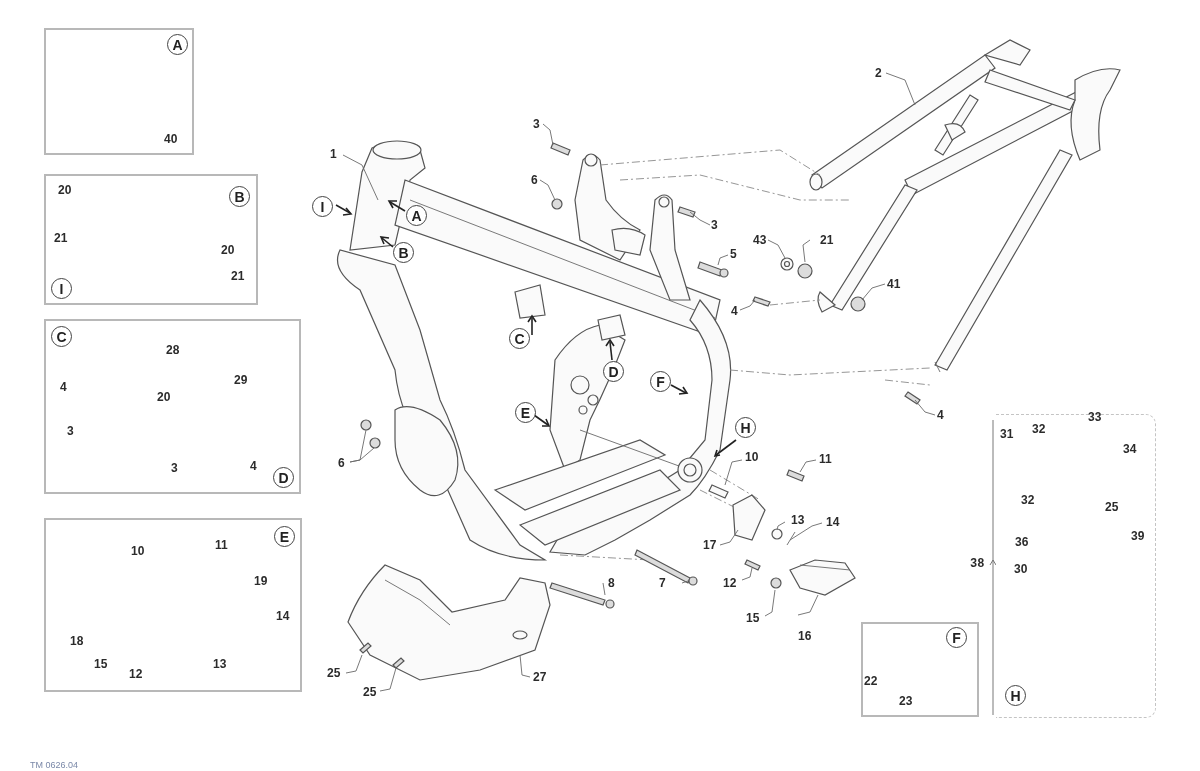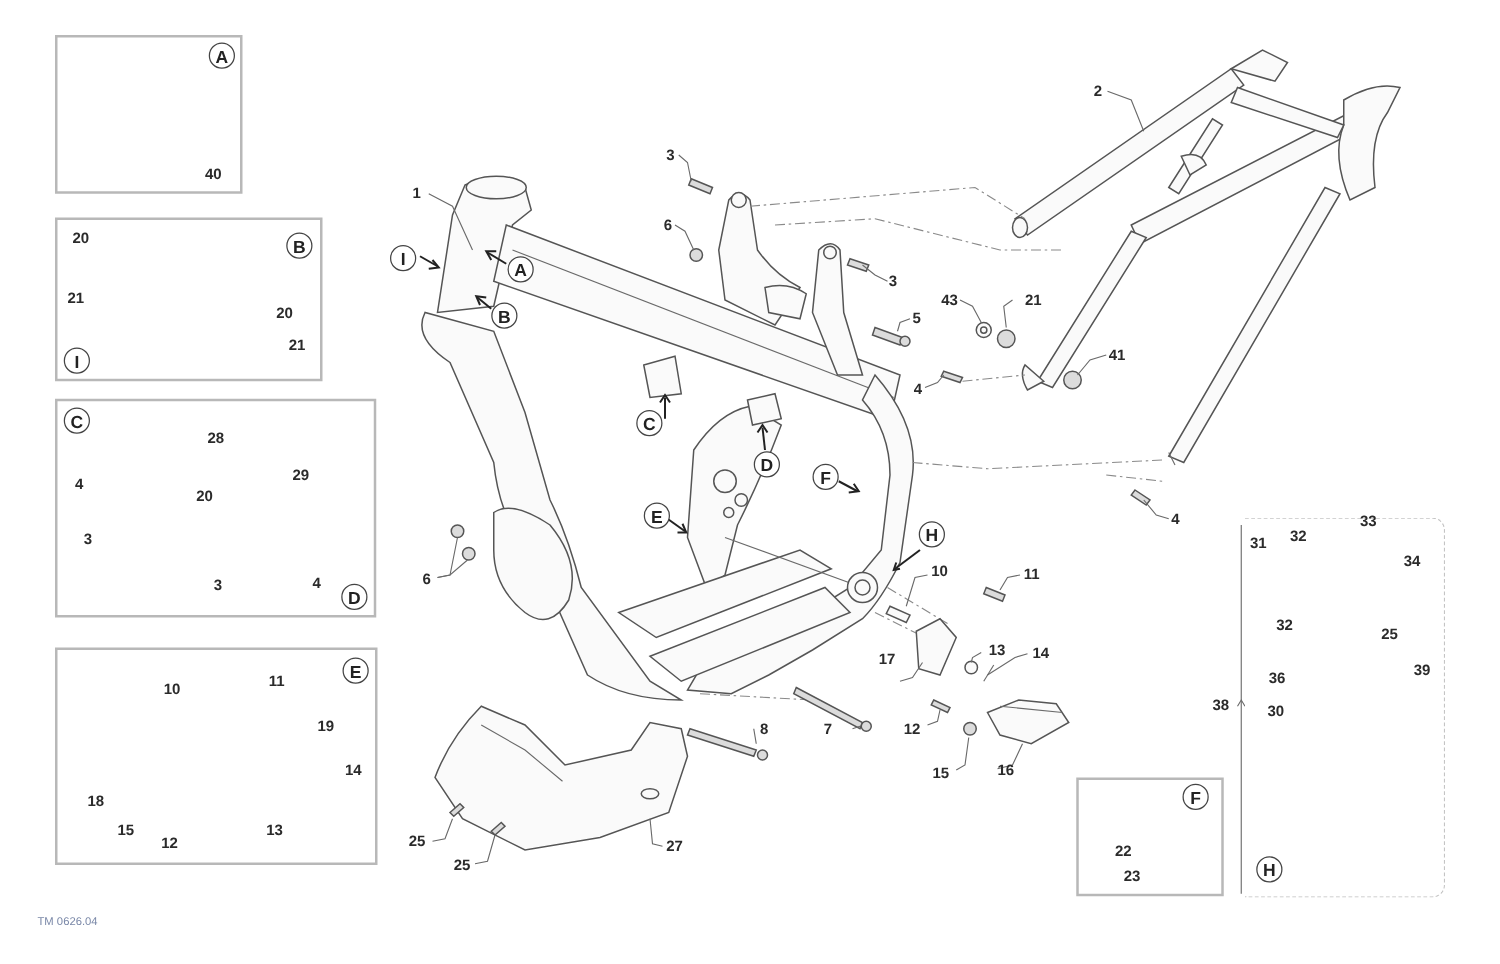--- a/index.html
+++ b/index.html
@@ -3,21 +3,21 @@
 <meta charset="utf-8">
 <style>
   html,body{margin:0;padding:0;background:#ffffff;}
   body{width:1200px;height:771px;position:relative;overflow:hidden;font-family:"Liberation Sans",sans-serif;}
   #stage{position:absolute;left:0;top:0;width:1200px;height:771px;}
   .detail-box{position:absolute;border:2px solid #b8b8b8;background:#fff;box-sizing:border-box;}
   .detail-box.dashed{border:1.5px dashed #c4c4c4;border-radius:10px;}
   .num{position:absolute;font-size:12px;font-weight:bold;color:#2b2b2b;line-height:1;white-space:nowrap;}
   .letter{position:absolute;width:21px;height:21px;border:1.6px solid #444;border-radius:50%;background:#fff;
           font-size:14px;font-weight:bold;color:#222;display:flex;align-items:center;justify-content:center;box-sizing:border-box;}
-  .drawing-ref{position:absolute;left:30px;top:732px;font-size:9px;color:#7a88a8;}
+  .drawing-ref{position:absolute;left:30px;top:760px;font-size:9px;color:#7a88a8;}
   svg{position:absolute;left:0;top:0;}
   .ln{stroke:#6a6a6a;stroke-width:0.9;fill:none;}
   .part{stroke:#555;stroke-width:1.2;fill:#fafafa;}
   .partd{stroke:#555;stroke-width:1.2;fill:#dcdcdc;}
   .dash{stroke:#8a8a8a;stroke-width:0.9;fill:none;stroke-dasharray:8 3 2 3;}
   .arrow{stroke:#222;stroke-width:1.6;fill:none;}
 </style>
 </head>
 <body>
 
@@ -345,24 +345,24 @@
 
   <span class="num" style="left:131px;top:545px;">10</span>
   <span class="num" style="left:215px;top:539px;">11</span>
   <span class="num" style="left:254px;top:575px;">19</span>
   <span class="num" style="left:70px;top:617px;margin-top:18px;">18</span>
   <span class="num" style="left:276px;top:610px;">14</span>
   <span class="num" style="left:94px;top:658px;">15</span>
   <span class="num" style="left:129px;top:668px;">12</span>
   <span class="num" style="left:213px;top:658px;">13</span>
 
-  <span class="num" style="left:892px;top:675px;">22</span>
+  <span class="num" style="left:864px;top:675px;">22</span>
   <span class="num" style="left:899px;top:695px;">23</span>
 
-  <span class="num" style="left:970px;top:558px;">38</span>
+  <span class="num" style="left:970px;top:558px;font-family:Liberation Mono, monospace;">38</span>
   <span class="num" style="left:1000px;top:428px;">31</span>
   <span class="num" style="left:1032px;top:423px;">32</span>
   <span class="num" style="left:1088px;top:411px;">33</span>
   <span class="num" style="left:1123px;top:443px;">34</span>
   <span class="num" style="left:1021px;top:494px;">32</span>
   <span class="num" style="left:1105px;top:501px;">25</span>
   <span class="num" style="left:1015px;top:536px;">36</span>
   <span class="num" style="left:1131px;top:530px;">39</span>
   <span class="num" style="left:1014px;top:563px;">30</span>
 
@@ -373,26 +373,26 @@
   <span class="num" style="left:711px;top:219px;">3</span>
   <span class="num" style="left:730px;top:248px;">5</span>
   <span class="num" style="left:753px;top:234px;">43</span>
   <span class="num" style="left:820px;top:234px;">21</span>
   <span class="num" style="left:731px;top:305px;">4</span>
   <span class="num" style="left:887px;top:278px;">41</span>
   <span class="num" style="left:937px;top:409px;">4</span>
   <span class="num" style="left:338px;top:457px;">6</span>
   <span class="num" style="left:745px;top:451px;">10</span>
   <span class="num" style="left:819px;top:453px;">11</span>
-  <span class="num" style="left:703px;top:521px;">17</span>
+  <span class="num" style="left:703px;top:539px;">17</span>
   <span class="num" style="left:791px;top:514px;">13</span>
   <span class="num" style="left:826px;top:516px;">14</span>
   <span class="num" style="left:723px;top:577px;">12</span>
   <span class="num" style="left:659px;top:577px;">7</span>
   <span class="num" style="left:608px;top:577px;">8</span>
   <span class="num" style="left:746px;top:612px;">15</span>
-  <span class="num" style="left:798px;top:610px;">16</span>
+  <span class="num" style="left:798px;top:630px;">16</span>
   <span class="num" style="left:327px;top:667px;">25</span>
   <span class="num" style="left:363px;top:686px;">25</span>
   <span class="num" style="left:533px;top:671px;">27</span>
 
   <span class="drawing-ref">TM 0626.04</span>
 </div>
 
 </body></html>

